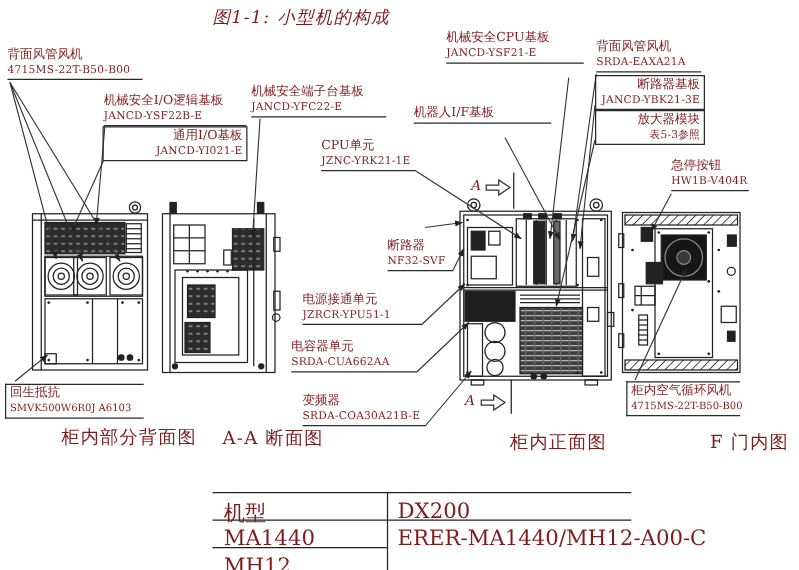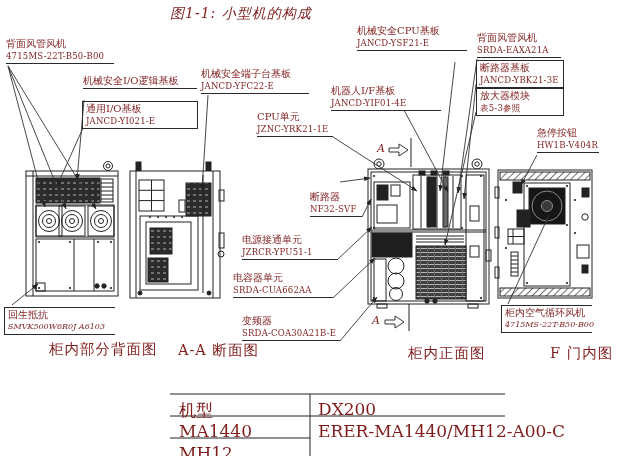--- a/index.html
+++ b/index.html
@@ -5,23 +5,23 @@
   html,body{margin:0;padding:0;background:#fff;}
   .page{position:relative;width:639px;height:456px;background:#fff;overflow:hidden;
         font-family:"DejaVu Serif",serif;color:#7f1d1d;}
   svg{position:absolute;left:0;top:0;}
   .title{position:absolute;left:170px;top:5px;font-style:italic;font-size:14px;
          letter-spacing:1px;white-space:nowrap;}
   .callout{position:absolute;background:transparent;line-height:12px;white-space:nowrap;}
   .callout .c-name{font-size:10px;}
   .callout .c-part{font-size:8.5px;letter-spacing:.2px;}
   .ul{border-bottom:1px solid #2a2a2a;padding-bottom:1px;}
-  .box{border:1px solid #2a2a2a;padding:1px 3px;}
+  .box{border:1px solid #2a2a2a;padding:1px 3px;text-align:right;}
   .box3{border:1px solid #2a2a2a;border-right:none;padding:1px 3px;}
-  .small .c-part{font-size:8px;letter-spacing:0;font-style:italic;}
+  .small .c-part{font-size:8px;letter-spacing:0;}
   .caption{position:absolute;font-size:14.5px;letter-spacing:1px;white-space:nowrap;margin-left:36px;}
   .marker{position:absolute;font-size:11px;font-style:italic;}
   .tcell{position:absolute;font-size:17px;white-space:nowrap;}
 </style>
 </head>
 <body>
 
 <div class="page">
 
 <svg width="639" height="456" viewBox="0 0 639 456">
@@ -251,20 +251,21 @@
 
 <div class="title">图1-1: 小型机的构成</div>
 
 <div class="callout ul" style="left:6px;top:38px;width:108px">
   <div class="c-name">背面风管风机</div>
   <div class="c-part">4715MS-22T-B50-B00</div>
 </div>
 
 <div class="callout ul" style="left:83px;top:75px;width:114px">
   <div class="c-name">机械安全I/O逻辑基板</div>
+  <div class="c-part">JANCD-YSF22B-E</div>
 </div>
 
 <div class="callout box" style="left:82px;top:101px;width:108px">
   <div class="c-name">通用I/O基板</div>
   <div class="c-part">JANCD-YI021-E</div>
 </div>
 
 <div class="callout ul" style="left:201px;top:68px;width:108px">
   <div class="c-name">机械安全端子台基板</div>
   <div class="c-part">JANCD-YFC22-E</div>
@@ -296,21 +297,20 @@
   <div class="c-part">SRDA-COA30A21B-E</div>
 </div>
 
 <div class="callout ul" style="left:357px;top:25px;width:110px">
   <div class="c-name">机械安全CPU基板</div>
   <div class="c-part">JANCD-YSF21-E</div>
 </div>
 
 <div class="callout ul" style="left:331px;top:85px;width:110px">
   <div class="c-name">机器人I/F基板</div>
-  <div class="c-part">JANCD-YIF01-4E</div>
 </div>
 
 <div class="callout ul" style="left:477px;top:32px;width:84px">
   <div class="c-name">背面风管风机</div>
   <div class="c-part">SRDA-EAXA21A</div>
 </div>
 
 <div class="callout box" style="left:476px;top:60px;width:80px">
   <div class="c-name">断路器基板</div>
   <div class="c-part">JANCD-YBK21-3E</div>
@@ -335,21 +335,21 @@
   <div class="c-name">柜内空气循环风机</div>
   <div class="c-part">4715MS-22T-B50-B00</div>
 </div>
 
 <div class="marker" style="left:377px;top:142px">A</div>
 <div class="marker" style="left:372px;top:314px">A</div>
 
 <div class="caption" style="left:13px;top:340px">柜内部分背面图</div>
 <div class="caption" style="left:142px;top:341px">A-A 断面图</div>
 <div class="caption" style="left:372px;top:344px">柜内正面图</div>
-<div class="caption" style="left:514px;top:344px">F 门内图</div>
+<div class="caption" style="left:532px;top:344px">F 门内图</div>
 
 <div class="tcell" style="left:179px;top:399px">机型</div>
 <div class="tcell" style="left:318px;top:399px">DX200</div>
 <div class="tcell" style="left:179px;top:421px">MA1440</div>
 <div class="tcell" style="left:318px;top:421px">ERER-MA1440/MH12-A00-C</div>
 <div class="tcell" style="left:179px;top:443px">MH12</div>
 
 </div>
 
 </body></html>

